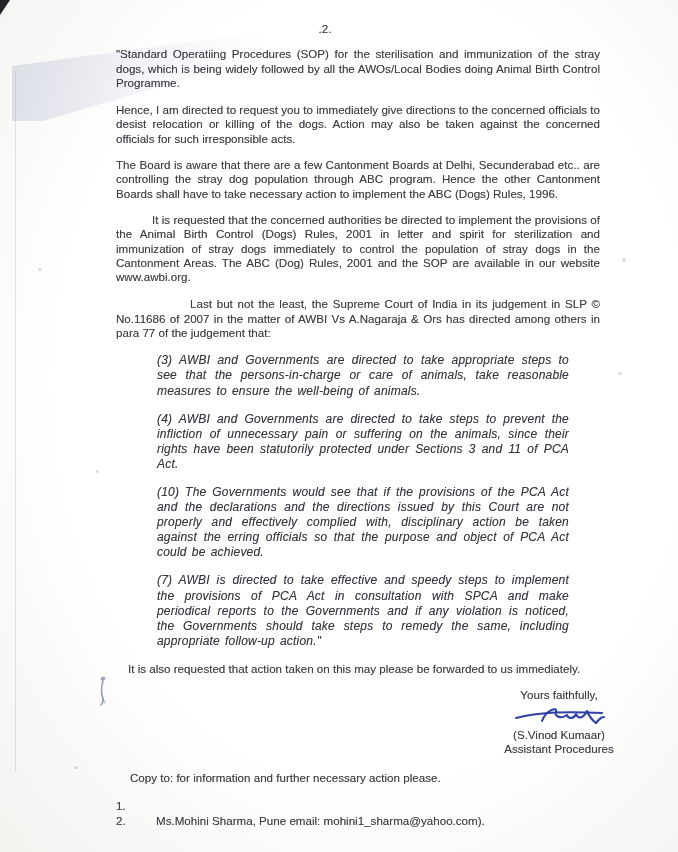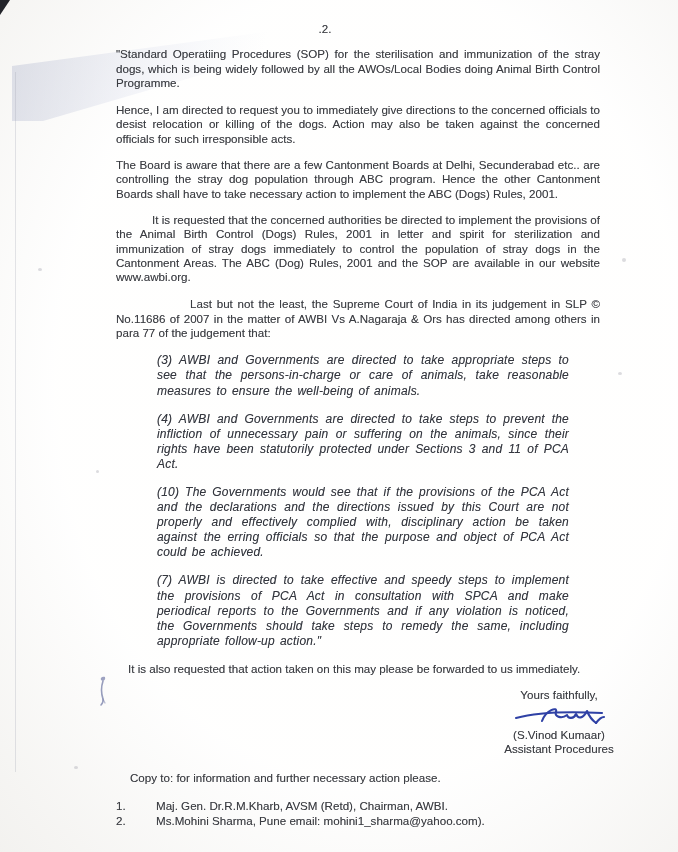--- a/index.html
+++ b/index.html
@@ -92,21 +92,21 @@
   </div>
 
   <div class="content">
 
     <div class="pageno">.2.</div>
 
     <p class="para mb13">"Standard Operatiing Procedures (SOP) for the sterilisation and immunization of the stray dogs, which is being widely followed by all the AWOs/Local Bodies doing Animal Birth Control Programme.</p>
 
     <p class="para">Hence, I am directed to request you to immediately give directions to the concerned officials to desist relocation or killing of the dogs. Action may also be taken against the concerned officials for such irresponsible acts.</p>
 
-    <p class="para">The Board is aware that there are a few Cantonment Boards at Delhi, Secunderabad etc.. are controlling the stray dog population through ABC program. Hence the other Cantonment Boards shall have to take necessary action to implement the ABC (Dogs) Rules, 2001.</p>
+    <p class="para">The Board is aware that there are a few Cantonment Boards at Delhi, Secunderabad etc.. are controlling the stray dog population through ABC program. Hence the other Cantonment Boards shall have to take necessary action to implement the ABC (Dogs) Rules, 1996.</p>
 
     <p class="para mb13 indent-a"><span>It is requested that the concerned authorities be directed to implement the provisions of the Animal Birth Control (Dogs) Rules, 2001 in letter and spirit for sterilization and immunization of stray dogs immediately to control the population of stray dogs in the Cantonment Areas. The ABC (Dog) Rules, 2001 and the SOP are available in our website </span><span class="weblink">www.awbi.org</span><span>.</span></p>
 
     <p class="para mb13 indent-b">Last but not the least, the Supreme Court of India in its judgement in SLP © No.11686 of 2007 in the matter of AWBI Vs A.Nagaraja &amp; Ors has directed among others in para 77 of the judgement that:</p>
 
     <p class="quote">(3) AWBI and Governments are directed to take appropriate steps to see that the persons-in-charge or care of animals, take reasonable measures to ensure the well-being of animals.</p>
     <p class="quote">(4) AWBI and Governments are directed to take steps to prevent the infliction of unnecessary pain or suffering on the animals, since their rights have been statutorily protected under Sections 3 and 11 of PCA Act.</p>
     <p class="quote">(10) The Governments would see that if the provisions of the PCA Act and the declarations and the directions issued by this Court are not properly and effectively complied with, disciplinary action be taken against the erring officials so that the purpose and object of PCA Act could be achieved.</p>
     <p class="quote">(7) AWBI is directed to take effective and speedy steps to implement the provisions of PCA Act in consultation with SPCA and make periodical reports to the Governments and if any violation is noticed, the Governments should take steps to remedy the same, including appropriate follow-up action."</p>
 
@@ -125,21 +125,20 @@
       </div>
       <div>(S.Vinod Kumaar)</div>
       <div>Assistant Procedures</div>
     </div>
 
     <p class="copy-label">Copy to: for information and further necessary action please.</p>
 
     <div class="copy-list">
       <div class="copy-row">
         <span class="num">1.</span>
-        <span>Maj. Gen. Dr.R.M.Kharb, AVSM (Retd), Chairman, AWBI.</span>
       </div>
       <div class="copy-row">
         <span class="num">2.</span>
         <span>Ms.Mohini Sharma, Pune email: mohini1_sharma@yahoo.com).</span>
       </div>
     </div>
 
   </div>
 </div>
 

